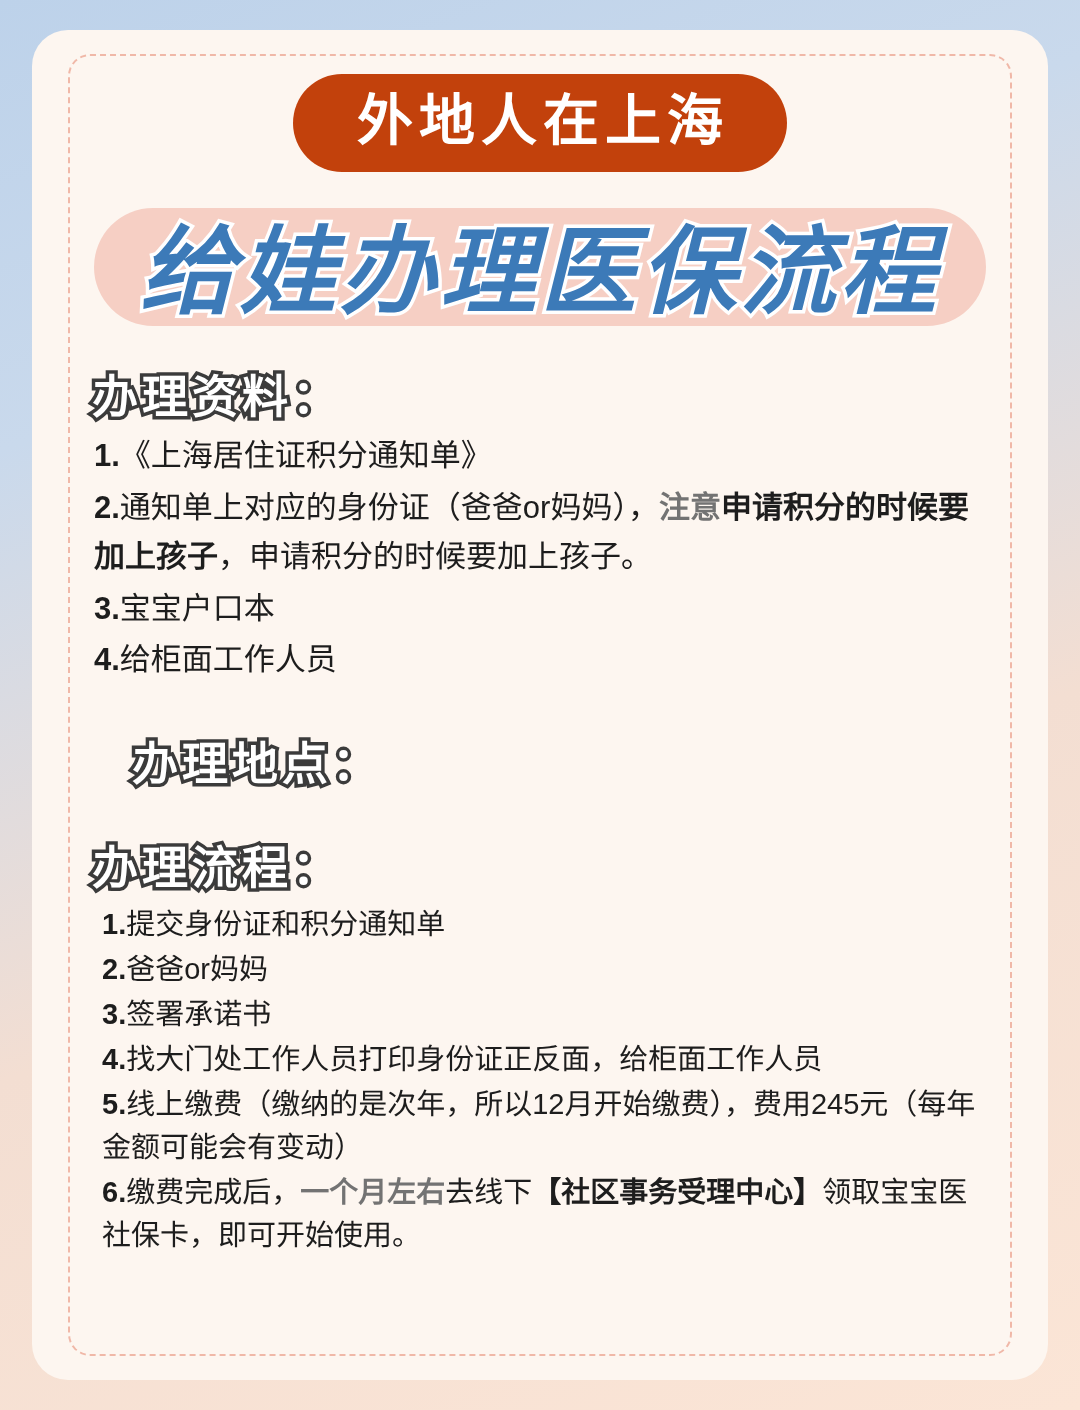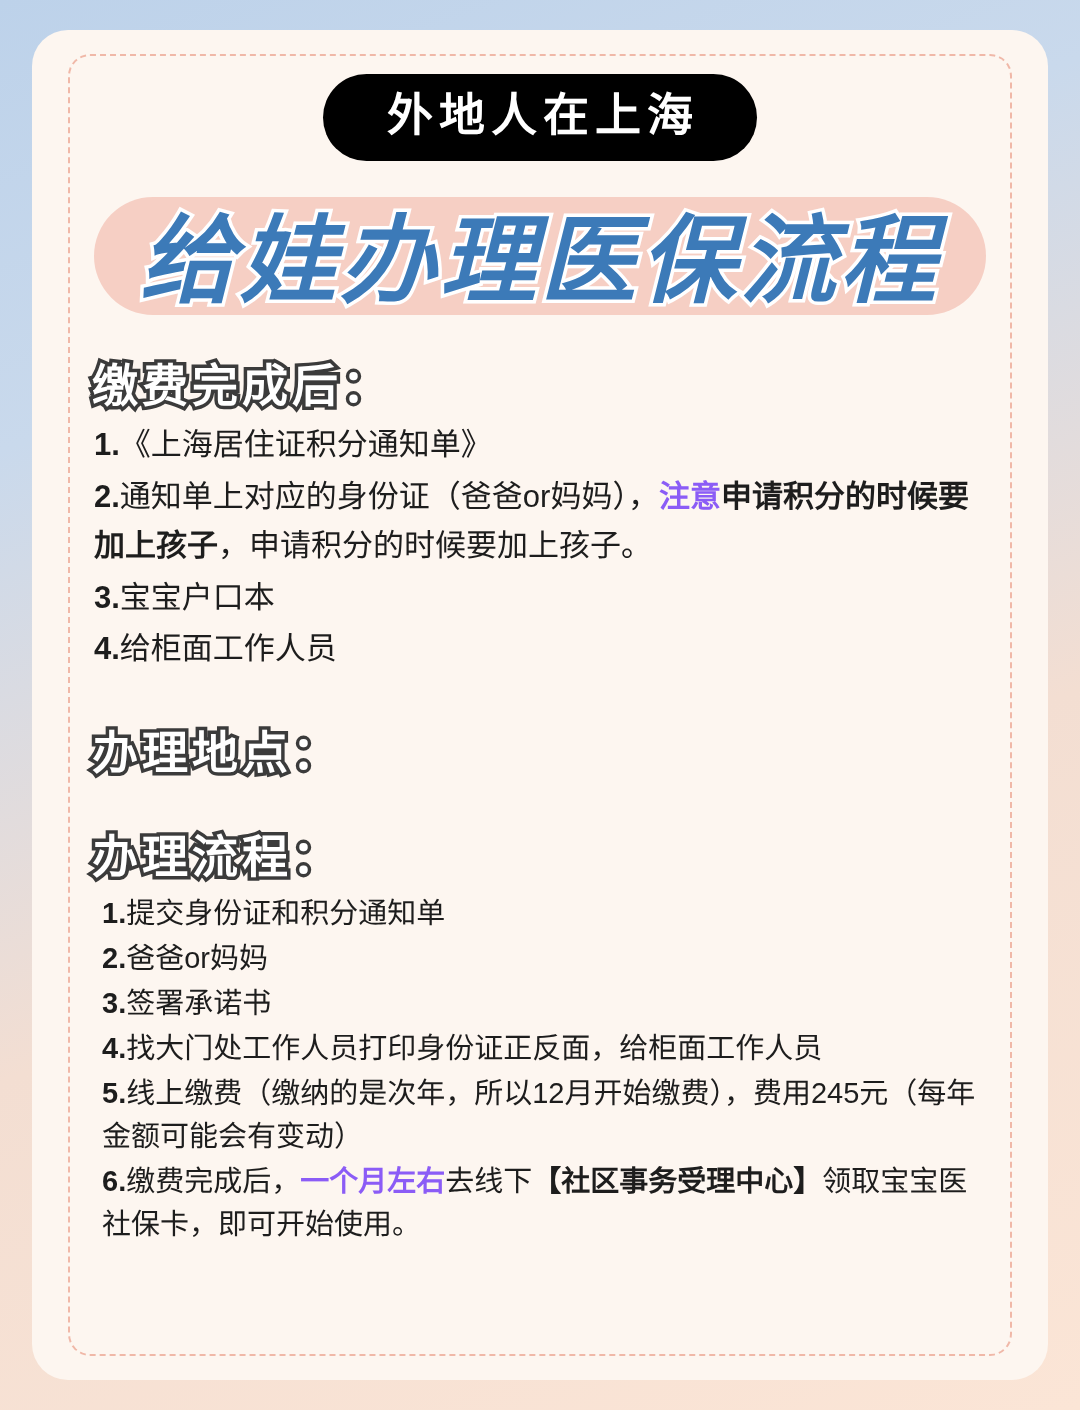--- a/index.html
+++ b/index.html
@@ -47,23 +47,23 @@
     box-sizing: border-box;
   }
 
   
   .pill-wrap {
     display: flex;
     justify-content: center;
     margin-top: 10px;
   }
   .pill {
-    background: #000000;
+    background: #c2410c;
     color: #ffffff;
-    font-size: 46px;
+    font-size: 56px;
     font-weight: bold;
     letter-spacing: 6px;
     padding: 16px 58px 20px 64px;
     border-radius: 60px;
     line-height: 1.1;
     white-space: nowrap;
   }
 
   .title-wrap {
     position: relative;
@@ -100,38 +100,38 @@
     font-size: 46px;
     font-weight: bold;
     color: #ffffff;
     -webkit-text-stroke: 7px #3b3b3b;
     paint-order: stroke fill;
     letter-spacing: 4px;
     margin: 0 0 6px 0;
     padding-left: 6px;
   }
   .sec-materials { margin-top: 14px; }
-  .sec-location  { margin-top: 42px; }
+  .sec-location  { margin-top: 42px; margin-left: 40px; }
   .sec-process   { margin-top: 38px; }
 
   
   .lines {
     padding-left: 8px;
   }
   .line {
     font-size: 31px;
     line-height: 1.58;
     color: #1d1d1d;
     margin: 3px 0;
   }
   .idx {
     font-weight: bold;
   }
   .b { font-weight: bold; }
-  .red { color: #8b5cf6; font-weight: bold; }
+  .red { color: #737373; font-weight: bold; }
   .loc-line {
     font-size: 29px;
     line-height: 1.5;
     color: #1d1d1d;
     padding-left: 8px;
     margin-top: 2px;
   }
   .process .line { font-size: 29px; line-height: 1.48; margin: 2px 8px; }
 </style>
 </head>
@@ -144,21 +144,21 @@
 
     <div class="pill-wrap">
       <div class="pill">外地人在上海</div>
     </div>
 
     <div class="title-wrap">
       <div class="title-blob"></div>
       <div class="main-title">给娃办理医保流程</div>
     </div>
 
-    <div class="section-heading sec-materials">缴费完成后：</div>
+    <div class="section-heading sec-materials">办理资料：</div>
     <div class="lines" id="materials-list">
         <div class="line"><span class="idx">1.</span><span>《上海居住证积分通知单》</span></div>
         <div class="line"><span class="idx">2.</span><span>通知单上对应的身份证（爸爸or妈妈），</span><span class="red">注意</span><span class="b">申请积分的时候要加上孩子</span><span>，申请积分的时候要加上孩子。</span></div>
         <div class="line"><span class="idx">3.</span><span>宝宝户口本</span></div>
         <div class="line"><span class="idx">4.</span><span>给柜面工作人员</span></div>
       </div>
 
     <div class="section-heading sec-location">办理地点：</div>
 
     <div class="section-heading sec-process">办理流程：</div>

